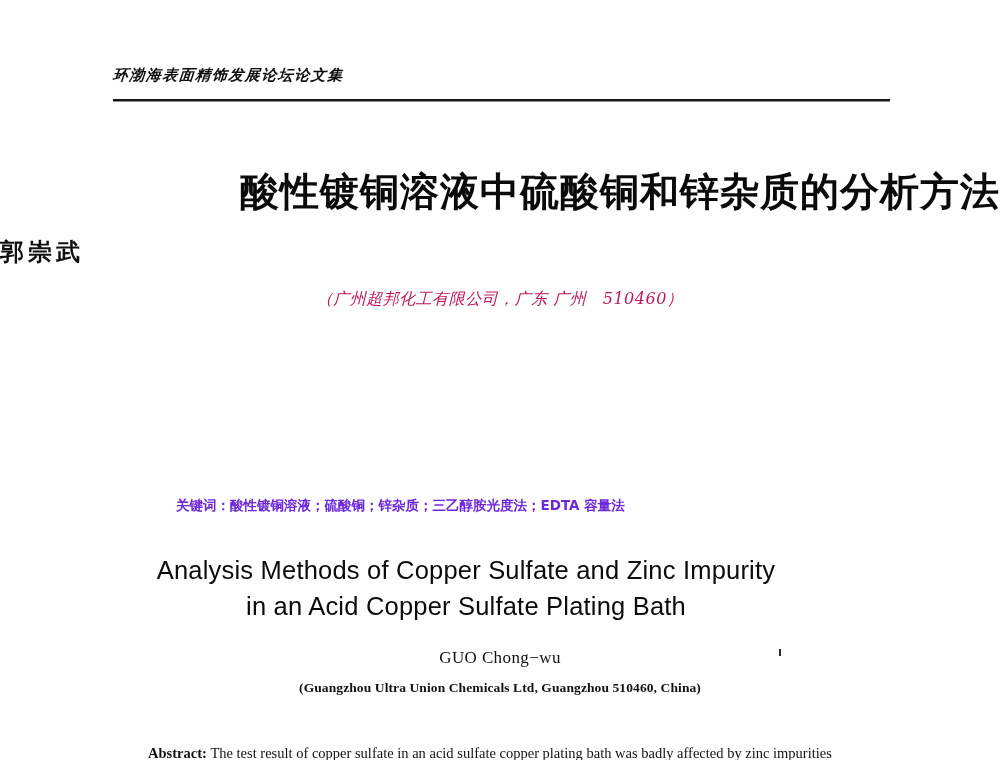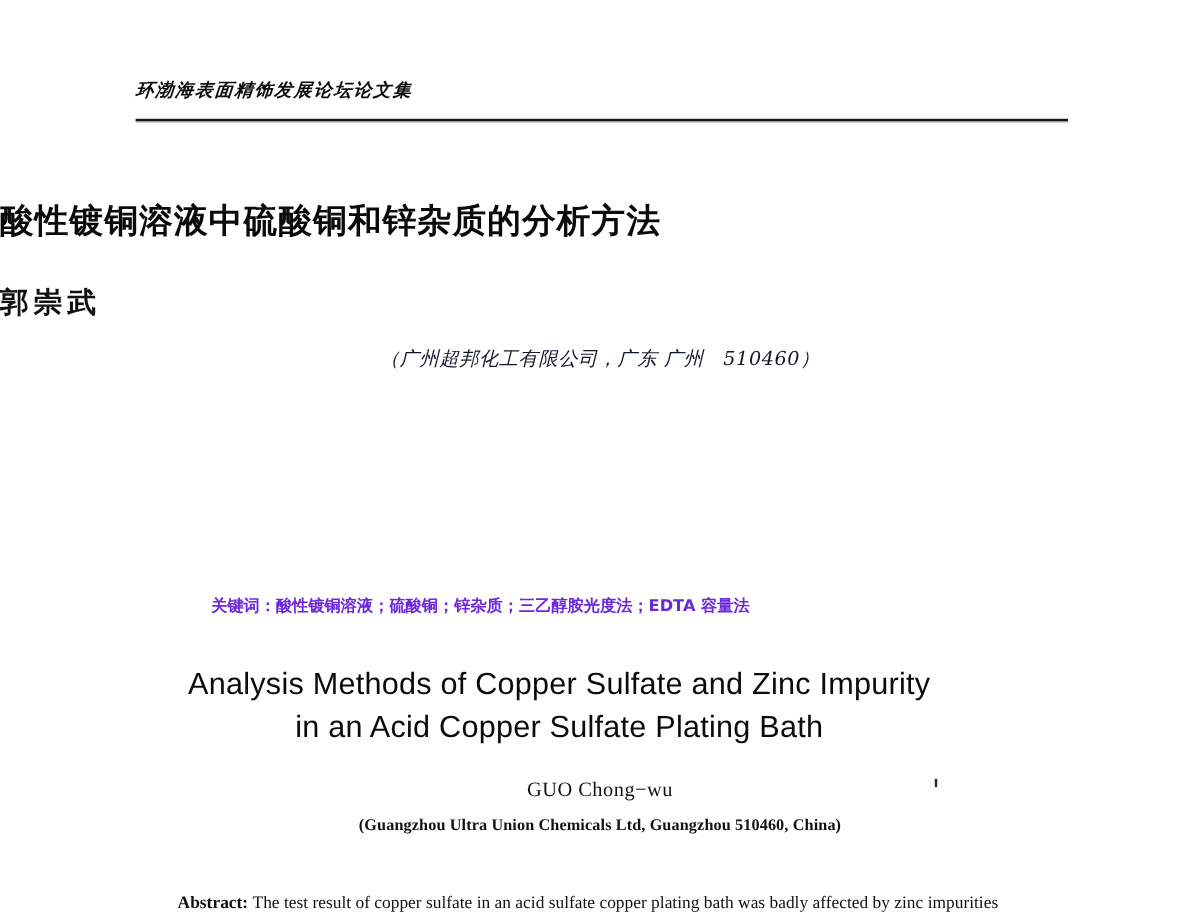--- a/index.html
+++ b/index.html
@@ -56,24 +56,24 @@
     height: 1px;
     background: #8d8d8d;
   }
 
   
   .cn-title {
     position: absolute;
     left: 0;
     top: 165px;
     width: 1000px;
-    text-align: left;
-    font-family: "DejaVu Sans", sans-serif;
-    font-weight: 700;
-    font-size: 28px;
+    text-align: right;
+    font-family: "DejaVu Sans", sans-serif;
+    font-weight: 700;
+    font-size: 39px;
     letter-spacing: 1px;
     color: #0a0a0a;
   }
   .cn-author {
     position: absolute;
     left: 0;
     top: 236px;
     width: 1000px;
     text-align: left;
     font-family: "DejaVu Serif", serif;
@@ -85,21 +85,21 @@
   .cn-affil {
     position: absolute;
     left: 0;
     top: 289px;
     width: 1000px;
     text-align: center;
     font-family: "DejaVu Serif", serif;
     font-style: italic;
     font-size: 16px;
     letter-spacing: 0.5px;
-    color: #0f172a;
+    color: #be185d;
   }
 
   
   .cn-abstract {
     position: absolute;
     left: 148px;
     top: 355px;
     width: 712px;
     font-family: "DejaVu Sans", sans-serif;
     font-weight: 700;

